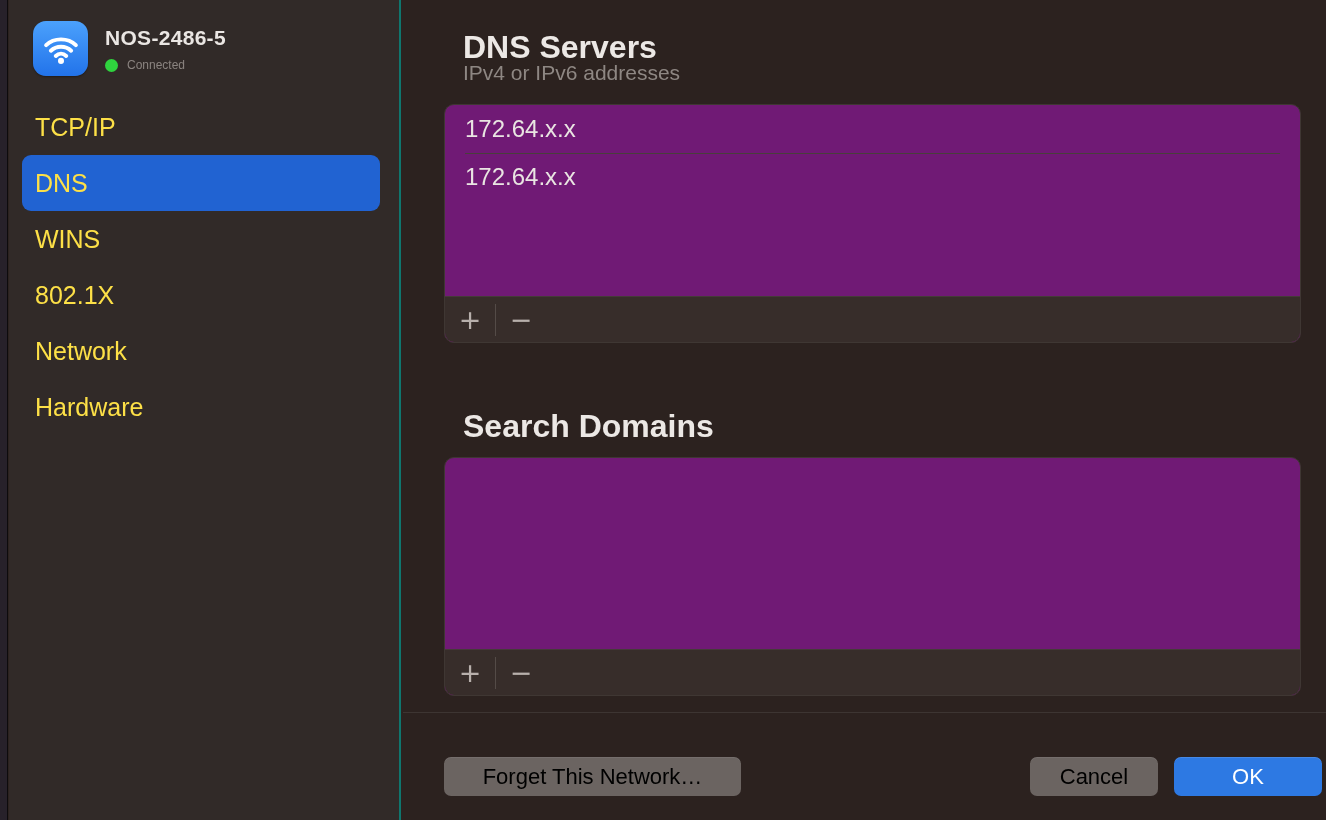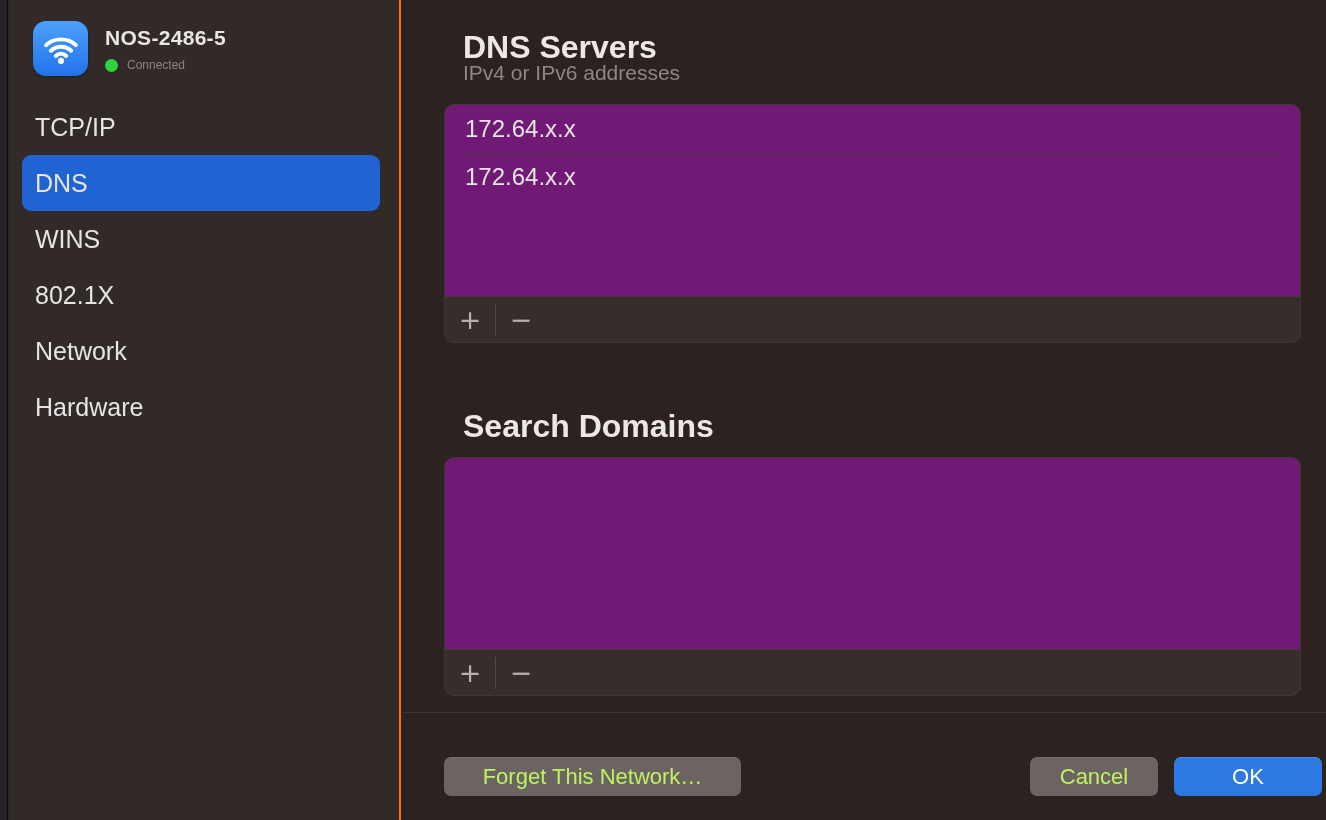--- a/index.html
+++ b/index.html
@@ -14,21 +14,21 @@
 
   
   .left-strip {
     position:absolute; left:0; top:0; width:8px; height:820px;
     background:#27212a; border-right:1px solid #0d0b0d;
   }
 
   
   .sidebar {
     position:absolute; left:9px; top:0; width:392px; height:820px;
-    background:#312a28; border-right:2px solid #f97316;
+    background:#312a28; border-right:2px solid #0f766e;
   }
   .wifi-icon {
     position:absolute; left:24px; top:21px; width:55px; height:55px;
     border-radius:13px;
     background:linear-gradient(180deg,#4ba1fc 0%,#2273ea 100%);
     display:flex; align-items:center; justify-content:center;
     box-shadow:0 1px 2px rgba(0,0,0,.35);
   }
   .network-name {
     position:absolute; left:96px; top:26px;
@@ -39,21 +39,21 @@
     display:flex; align-items:center; gap:9px;
   }
   .status-dot { width:13px; height:13px; border-radius:50%; background:#2fd33e; }
   .status-text { font-size:12px; color:#8b8480; }
 
   .nav { position:absolute; left:0; top:99px; width:100%; }
   .nav-item {
     height:56px; margin:0 19px 0 13px; padding-left:13px;
     display:flex; align-items:center;
     border-radius:9px;
-    font-size:25px; color:#e5e5e5; cursor:default;
+    font-size:25px; color:#fde047; cursor:default;
   }
   .nav-item.selected { background:#2163d2; }
 
   
   .section-title {
     position:absolute; left:463px;
     font-size:32px; font-weight:bold; color:#ece8e5;
   }
   .section-sub {
     position:absolute; left:463px; top:61px;
@@ -85,21 +85,21 @@
   .pm-divider { width:1px; height:32px; background:#544b47; }
 
   .bottom-sep {
     position:absolute; left:403px; top:712px; width:923px; height:1px;
     background:#3d3532;
   }
 
   .btn {
     position:absolute; top:757px; height:39px;
     display:flex; align-items:center; justify-content:center;
-    border-radius:7px; font-size:22px; color:#bef264; cursor:default;
+    border-radius:7px; font-size:22px; color:#000000; cursor:default;
   }
   .btn-gray { background:#6b6461; box-shadow:inset 0 1px 0 rgba(255,255,255,.07); }
   .btn-blue { background:#2d79e3; color:#ffffff; box-shadow:inset 0 1px 0 rgba(255,255,255,.12); }
   .btn-forget { left:444px; width:297px; }
   .btn-cancel { left:1030px; width:128px; }
   .btn-ok     { left:1174px; width:148px; }
 </style>
 </head>
 <body>
 

